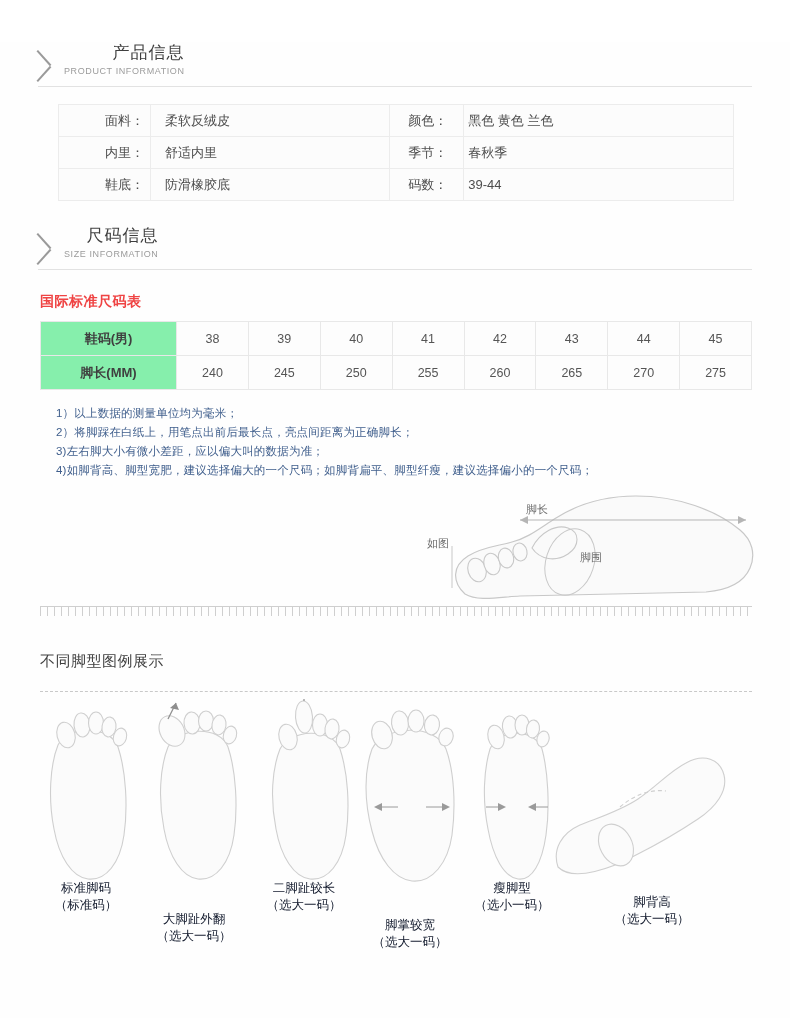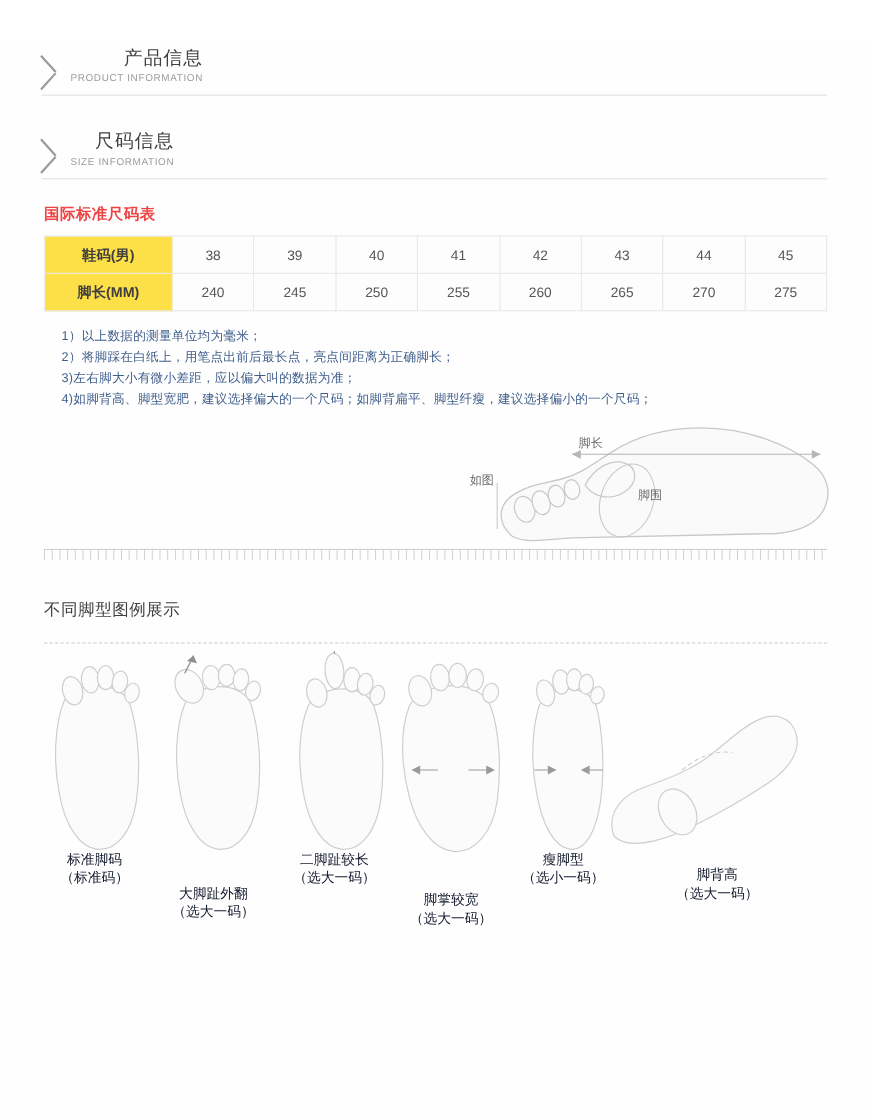--- a/index.html
+++ b/index.html
@@ -133,22 +133,22 @@
     background: #fdfdfd;
   }
   .size-table td {
     border: 1px solid #e8e8e8;
     height: 34px;
     text-align: center;
     font-size: 12.5px;
     color: #555;
   }
   .size-table td.hd {
-    width: 116px;
-    background: #fde047;
+    width: 136px;
+    background: #86efac;
     color: #3f3f3f;
     font-size: 13px;
     font-weight: 600;
   }
 
   
   .notes {
     margin: 14px 0 0 56px;
     font-size: 11.5px;
     color: #3f5e8c;
@@ -215,20 +215,42 @@
 
   <div class="section-head" style="margin-top:42px;">
     <div class="corner"></div>
     <div class="titles">
       <div class="cn">产品信息</div>
       <div class="en">PRODUCT INFORMATION</div>
     </div>
     <div class="rule"></div>
   </div>
 
+  <table class="info-table">
+    <tbody>
+        <tr>
+      <td class="k">面料：</td>
+      <td class="v">柔软反绒皮</td>
+      <td class="k2">颜色：</td>
+      <td class="v2">黑色 黄色 兰色</td>
+    </tr>
+    <tr>
+      <td class="k">内里：</td>
+      <td class="v">舒适内里</td>
+      <td class="k2">季节：</td>
+      <td class="v2">春秋季</td>
+    </tr>
+    <tr>
+      <td class="k">鞋底：</td>
+      <td class="v">防滑橡胶底</td>
+      <td class="k2">码数：</td>
+      <td class="v2">39-44</td>
+    </tr>
+  </tbody>
+    </table>
 
   <div class="section-head" style="margin-top:24px;">
     <div class="corner"></div>
     <div class="titles">
       <div class="cn">尺码信息</div>
       <div class="en">SIZE INFORMATION</div>
     </div>
     <div class="rule"></div>
   </div>
 

